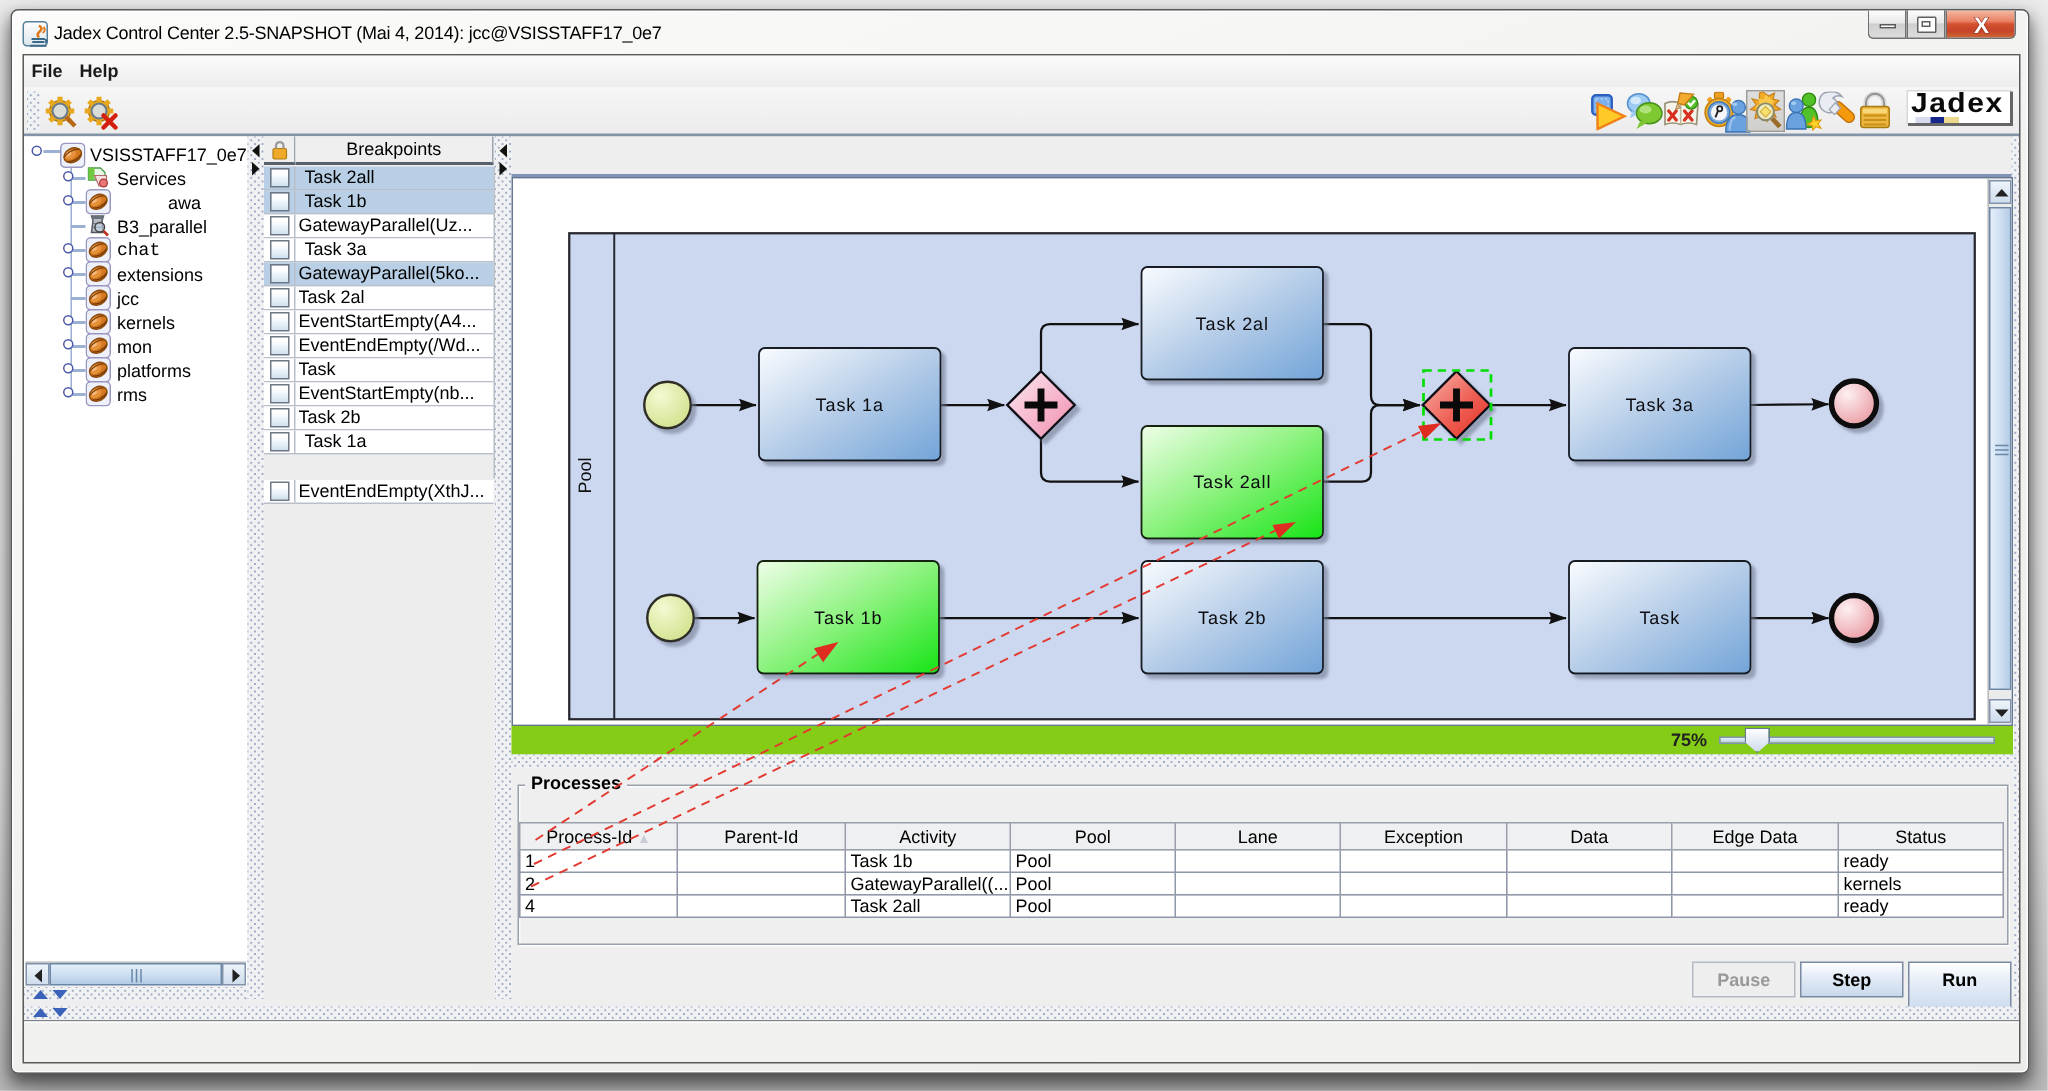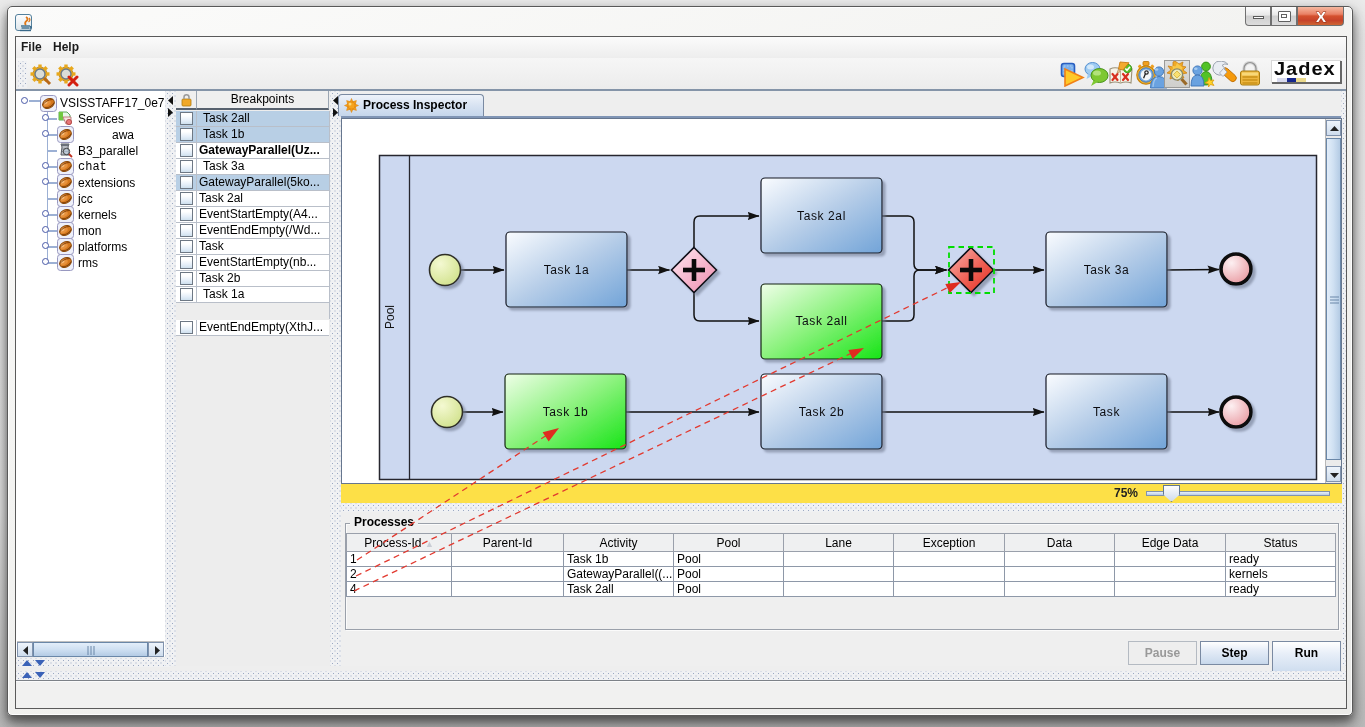--- a/index.html
+++ b/index.html
@@ -57,21 +57,21 @@
 .bpcheck { position:absolute; left:4px; top:1px; width:13px; height:13px; background:linear-gradient(180deg,#ffffff 25%,#e4eef8 70%,#cfe0ee 100%); border:1px solid #6e7884; }
 .bptext { position:absolute; left:23px; top:0; width:130px; overflow:hidden; white-space:nowrap; }
 .bpdiv { position:absolute; left:20px; top:0; width:1px; height:100%; background:#b9bfc9; }
 
 #tabrow { position:absolute; left:325px; top:0; width:1000px; height:22px; }
 #tab1 { position:absolute; left:-3px; top:3px; width:146px; height:22px; background:linear-gradient(180deg,#eef3fa 0%,#d8e3f2 50%,#c5d6eb 100%); border:1px solid #7a8aa2; border-bottom:none; border-radius:4px 4px 0 0; font-size:12px; font-weight:bold; color:#000; line-height:21px; }
 #tabline { position:absolute; left:325px; top:25px; width:1000px; height:2px; background:#8095b5; }
 #dpane { position:absolute; left:325px; top:27px; width:1001px; height:366px; border:1px solid #66768e; background:#fff; overflow:hidden; }
 #dcanvas { position:absolute; left:0; top:0; width:983px; height:364px; background:#ffffff; overflow:hidden; }
 #vsb { position:absolute; left:983px; top:0; width:16px; height:364px; background:#ebebeb; border-left:1px solid #b8b8b8; }
-#zoombar { position:absolute; left:325px; top:393px; width:1001px; height:19px; background:#fde047; }
+#zoombar { position:absolute; left:325px; top:393px; width:1001px; height:19px; background:#84cc16; }
 #dsplit { position:absolute; left:325px; top:412px; width:1007px; height:9px; }
 #procarea { position:absolute; left:325px; top:421px; width:1001px; height:120px; background:#efefef; }
 #btnbar { position:absolute; left:325px; top:541px; width:1001px; height:34px; background:#efefef; }
 .sb-thumb-h { background:linear-gradient(180deg,#e3eefa 0%,#cfe0f2 50%,#b4cbe4 100%); border:1px solid #6a87a8; }
 .sb-thumb-v { background:linear-gradient(90deg,#e3eefa 0%,#cfe0f2 50%,#b4cbe4 100%); border:1px solid #6a87a8; }
 .sb-btn { background:linear-gradient(180deg,#eef4fb,#cfdded); border:1px solid #8193ad; }
 
 .mbtn { position:absolute; font-size:12px; font-weight:bold; color:#000; text-align:center;
   background:linear-gradient(180deg,#ffffff 0%,#e7eef8 35%,#cddcee 90%,#c7d7ea 100%);
   border:1px solid #7a8aa2; }
@@ -89,20 +89,21 @@
       <div id="javaicon"><svg width="19" height="18" viewBox="0 0 19 18">
         <path d="M10 2 Q13 4 10.5 6 Q8 8 10 10" fill="none" stroke="#e07818" stroke-width="1.8"></path>
         <path d="M13 3 Q15 5 12.5 7" fill="none" stroke="#e07818" stroke-width="1.3"></path>
         <g stroke="#3a6a8a" stroke-width="1.4" fill="none">
           <path d="M5 11 H14"></path>
               <path d="M5.5 13 H13.5"></path>
               <path d="M4 15.5 H15"></path>
           <path d="M14 11.5 Q16.5 12 14 13.5"></path>
         </g>
           </svg></div>
+      <div id="title-text">Jadex Control Center 2.5-SNAPSHOT (Mai 4, 2014): jcc@VSISSTAFF17_0e7</div>
       <div id="capbtns">
         <div class="capbtn" id="btn-min">
             <div class="glyph"></div>
           </div>
         <div class="capbtn" id="btn-max">
             <div class="glyph"></div>
             <div class="glyph2"></div>
           </div>
         <div class="capbtn" id="btn-close">
           <svg width="47" height="19" viewBox="0 0 47 19">
@@ -420,21 +421,21 @@
           <div class="bprow sel" style="top:20px;">
               <div class="bpcheck"></div>
               <div class="bpdiv"></div>
               <div class="bptext" style="left:27px;">Task 2all</div>
             </div>
           <div class="bprow sel" style="top:36px;">
               <div class="bpcheck"></div>
               <div class="bpdiv"></div>
               <div class="bptext" style="left:27px;">Task 1b</div>
             </div>
-          <div class="bprow" style="top:52px;font-weight:bold;">
+          <div class="bprow" style="top:52px;">
               <div class="bpcheck"></div>
               <div class="bpdiv"></div>
               <div class="bptext">GatewayParallel(Uz...</div>
             </div>
           <div class="bprow" style="top:68px;">
               <div class="bpcheck"></div>
               <div class="bpdiv"></div>
               <div class="bptext" style="left:27px;">Task 3a</div>
             </div>
           <div class="bprow sel" style="top:84px;">
@@ -484,36 +485,20 @@
             </div>
           <div style="position:absolute;left:153px;top:20px;width:1px;height:208px;background:#b9bfc9;"></div>
         </div>
         <div id="stripB" class="dots">
             <svg style="position:absolute;left:1px;top:3px;" width="9" height="26">
               <path d="M7 2 L2 6.5 L7 11 Z" fill="#111"></path>
               <path d="M2 14 L7 18.5 L2 23 Z" fill="#111"></path>
             </svg>
           </div>
         <div id="stripR" class="dots"></div>
-        <div id="tabrow">
-          <div id="tab1"><svg style="position:absolute;left:5px;top:3px;" width="15" height="15" viewBox="0 0 15 15">
-                <g fill="#f6a31e" stroke="#d87d08" stroke-width="0.5">
-                  <circle cx="7.5" cy="7.5" r="4"></circle>
-                  <path d="M7.5 0.5 L9 4 L6 4 Z"></path>
-                  <path d="M7.5 14.5 L9 11 L6 11 Z"></path>
-                  <path d="M0.5 7.5 L4 6 L4 9 Z"></path>
-                  <path d="M14.5 7.5 L11 6 L11 9 Z"></path>
-                  <path d="M2.6 2.6 L6 3.6 L3.6 6 Z"></path>
-                  <path d="M12.4 2.6 L11.4 6 L9 3.6 Z"></path>
-                  <path d="M2.6 12.4 L3.6 9 L6 11.4 Z"></path>
-                  <path d="M12.4 12.4 L9 11.4 L11.4 9 Z"></path>
-                </g>
-                <circle cx="6" cy="6" r="1.5" fill="#fcd878"></circle>
-              </svg><span style="margin-left:24px;">Process Inspector</span></div>
-        </div>
         <div id="tabline"></div>
         <div id="dpane">
           <div id="dcanvas">
               <svg style="position:absolute;left:0;top:-3px;" width="983" height="367" viewBox="0 0 983 367" font-family="Liberation Sans">
             <defs>
               <linearGradient id="gblue" x1="0" y1="0" x2="1" y2="1">
                     <stop offset="0" stop-color="#fafcff"></stop>
                     <stop offset="0.5" stop-color="#b6cde8"></stop>
                     <stop offset="1" stop-color="#72a4d8"></stop>
                   </linearGradient>
@@ -617,21 +602,21 @@
         </div>
         <div id="zoombar">
           <div style="position:absolute;left:773px;top:2px;font-size:12px;font-weight:bold;color:#222;">75%</div>
           <div style="position:absolute;left:805px;top:7px;width:184px;height:5px;background:linear-gradient(180deg,#e8f0fa,#b9cce6);border:1px solid #8193ad;"></div>
           <div style="position:absolute;left:822px;top:1px;width:17px;height:17px;background:linear-gradient(180deg,#fdfdfe,#cfdcec);border:1px solid #62798f;clip-path:polygon(0 0,100% 0,100% 55%,50% 100%,0 55%);"></div>
         </div>
         <div id="dsplit" class="dots"></div>
         <div id="procarea">
           <div style="position:absolute;left:4px;top:11px;width:994px;height:107px;border:1px solid #9aa0aa;box-shadow:inset 1px 1px 0 #fbfbfb, 1px 1px 0 #fbfbfb;"></div>
           <div style="position:absolute;left:9px;top:3px;font-size:12px;font-weight:bold;color:#000;background:#efefef;padding:0 4px;">Processes</div>
-          <table id="ptable" style="position:absolute;left:5px;top:21px;border-collapse:collapse;table-layout:fixed;font-size:12px;color:#000;padding-left:24px;">
+          <table id="ptable" style="position:absolute;left:5px;top:36px;border-collapse:collapse;table-layout:fixed;font-size:12px;color:#000;padding-left:24px;">
             <colgroup>
                 <col style="width:105px">
                 <col style="width:112px">
                 <col style="width:110px">
                 <col style="width:110px">
                 <col style="width:110px">
                 <col style="width:111px">
                 <col style="width:110px">
                 <col style="width:111px">
                 <col style="width:110px">

